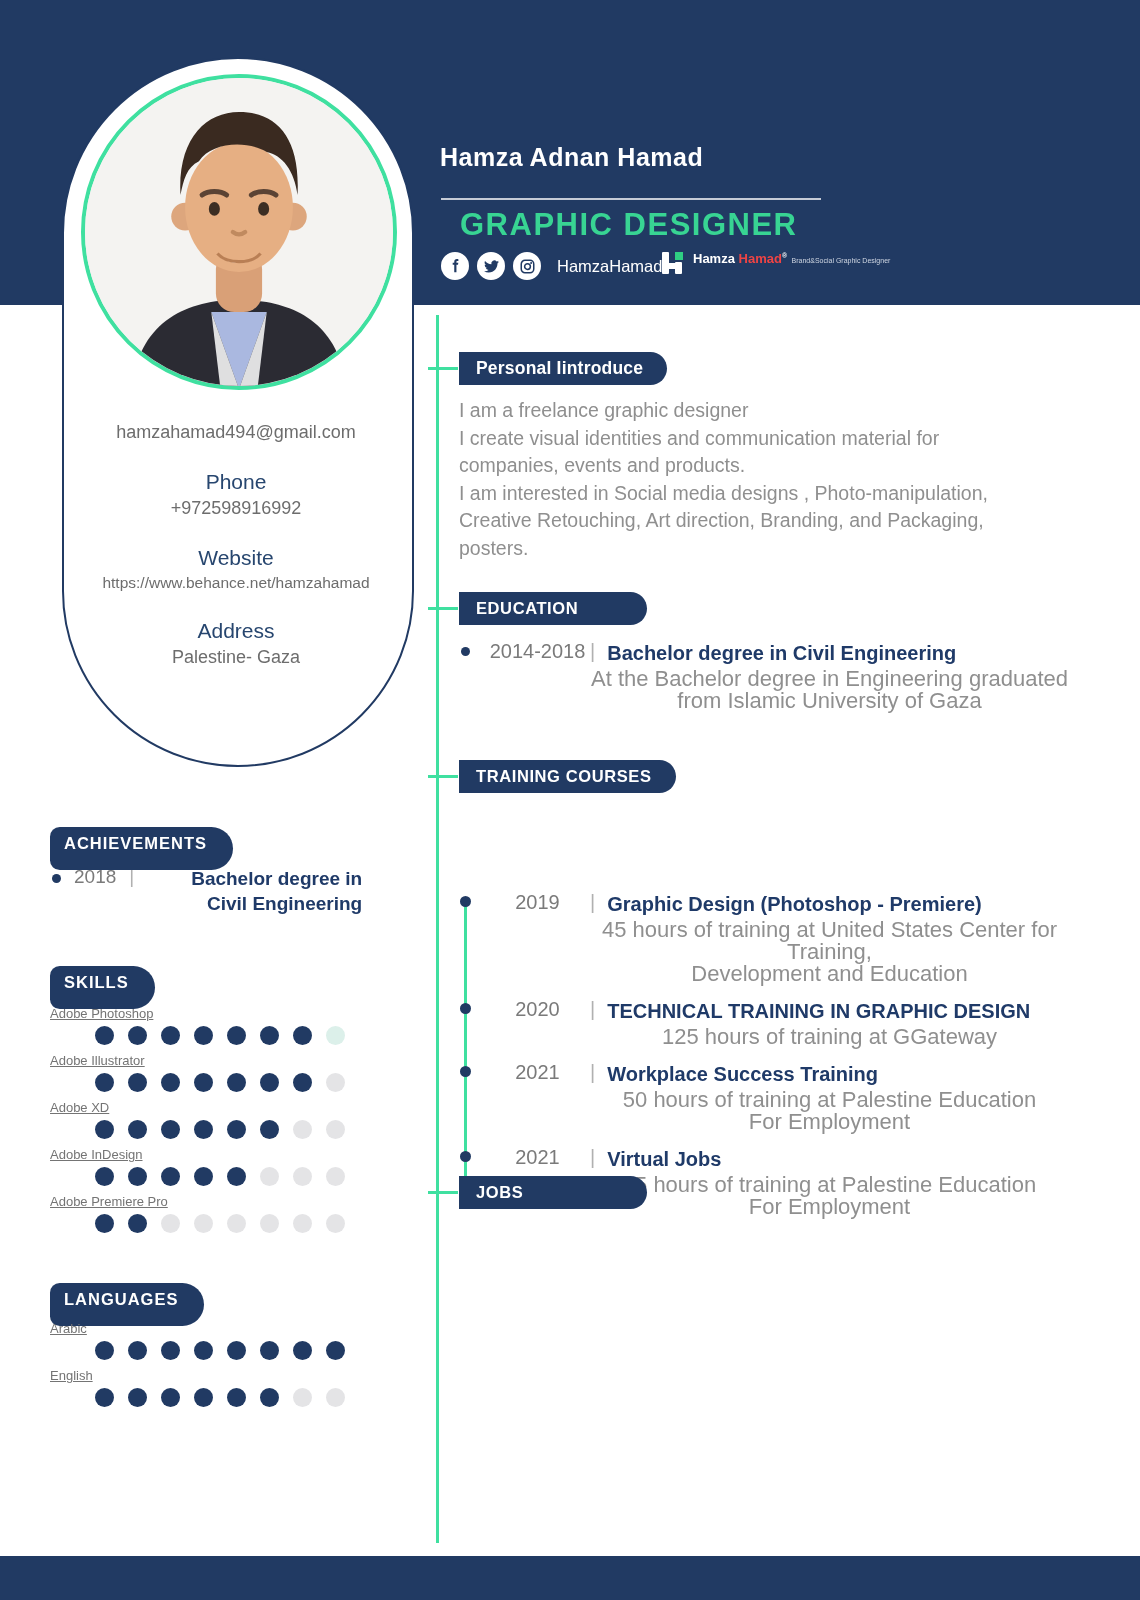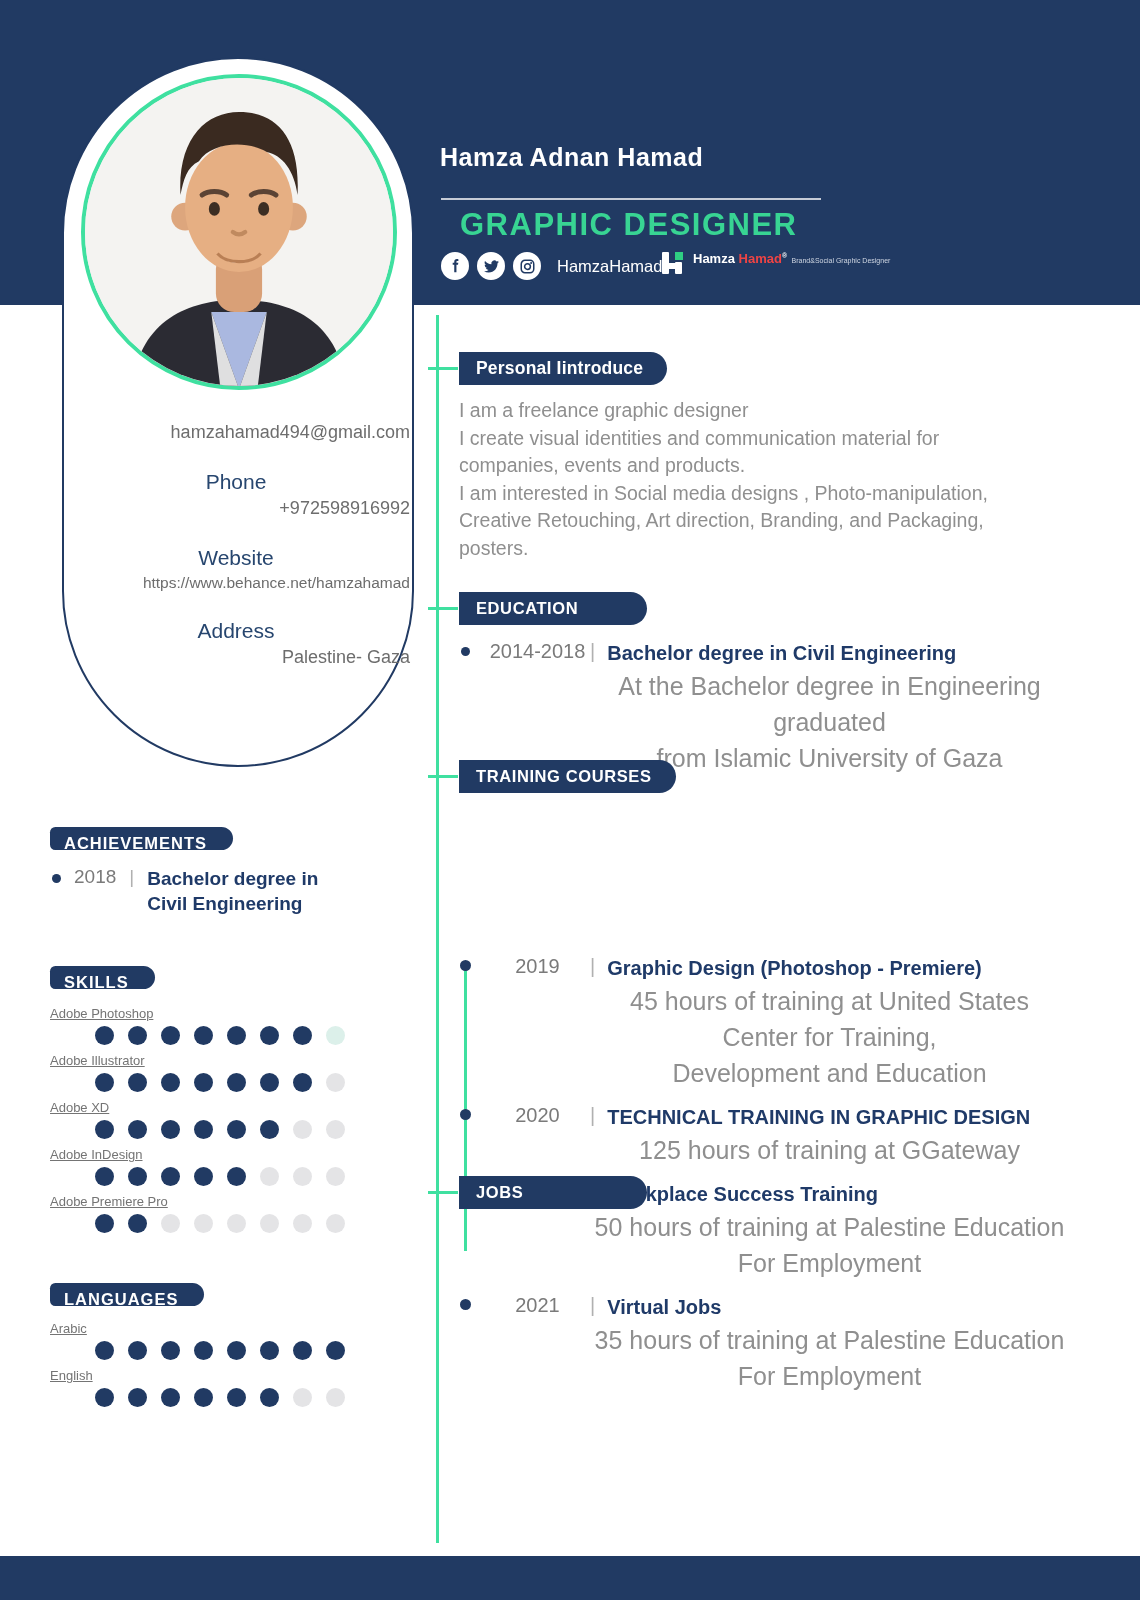--- a/index.html
+++ b/index.html
@@ -12,37 +12,37 @@
   
   .capsule{position:absolute;left:62px;top:57px;width:348px;height:706px;background:#ffffff;
            border:2px solid #213A63;border-radius:176px;}
   .photo-ring{position:absolute;left:81px;top:74px;width:308px;height:308px;border-radius:50%;
               border:4px solid #3FE0A0;background:#f4f3f1;overflow:hidden;}
   .photo-ring svg{display:block;width:100%;height:100%;}
 
   .contact{position:absolute;left:62px;top:418px;width:348px;text-align:center;}
   .c-label{font-size:21px;color:#27466F;margin-top:27px;}
   .c-label:first-child{margin-top:0;}
-  .c-value{font-size:18px;color:#6D6D6D;margin-top:4px;text-align:right;}
+  .c-value{font-size:18px;color:#6D6D6D;margin-top:4px;}
   .c-value.small{font-size:15.5px;}
 
   
   .pill-l{position:absolute;left:50px;background:#213A63;color:#fff;font-weight:bold;
-          font-size:16.5px;letter-spacing:1px;line-height:32px;height:23px;
+          font-size:16.5px;letter-spacing:1px;line-height:32px;height:43px;
           padding:0 26px 0 14px;border-radius:10px 22px 22px 10px;}
   .sec{position:absolute;left:459px;}
   .pill-r{position:relative;background:#213A63;color:#fff;font-weight:bold;font-size:16.5px;
           letter-spacing:.6px;line-height:33px;height:33px;min-width:188px;box-sizing:border-box;
           padding:0 24px 0 17px;border-radius:0 24px 24px 0;display:inline-block;}
   .tick{position:absolute;left:-31px;top:50%;margin-top:-1.5px;width:30px;height:3px;background:#3FE0A0;}
 
   .teal-line{position:absolute;left:436px;top:315px;width:3px;height:1228px;background:#3FE0A0;}
 
   
-  .ach-row{position:absolute;left:52px;top:866px;display:flex;align-items:flex-start;}
+  .ach-row{position:absolute;left:52px;top:866px;display:flex;align-items:flex-start;text-align:right;}
   .bdot{width:9px;height:9px;border-radius:50%;background:#213A63;margin-top:8px;flex:none;}
   .ach-year{font-size:19px;color:#7A7A7A;margin-left:13px;}
   .ach-sep{font-size:19px;color:#B0B0B0;margin-left:13px;}
   .ach-text{font-size:19px;font-weight:bold;color:#1F3A68;margin-left:13px;width:215px;line-height:25px;}
 
   
   .rate-list{position:absolute;left:50px;width:340px;}
   .rate-name{font-size:13px;color:#747474;margin-top:8px;text-decoration:underline;}
   .rate-dots{margin:5px 0 0 45px;display:flex;gap:14px;}
   .dot{width:19px;height:19px;border-radius:50%;flex:none;}
@@ -67,21 +67,21 @@
 
   
   .intro-text{position:absolute;left:459px;top:397px;width:605px;font-size:19.5px;color:#8F8F8F;
               line-height:27.5px;white-space:pre-line;}
   .entry-list{position:relative;width:610px;text-align:center;}
   .entry{position:relative;padding-left:26px;margin-bottom:13px;}
   .entry-head{display:flex;align-items:flex-start;}
   .e-year{font-size:20px;color:#7A7A7A;width:105px;flex:none;}
   .e-sep{font-size:20px;color:#B0B0B0;margin-right:12px;flex:none;}
   .e-title{font-size:20px;font-weight:bold;color:#1F3A68;line-height:26px;}
-  .e-desc{margin-left:105px;font-size:25px;color:#8F8F8F;line-height:36px;white-space:pre-line;margin-top:2px;}
+  .e-desc{margin-left:105px;font-size:22px;color:#8F8F8F;line-height:22px;white-space:pre-line;margin-top:2px;}
   .tl-dot{position:absolute;left:1px;top:5px;width:11px;height:11px;border-radius:50%;background:#213A63;}
   .tl-dot.small{width:9px;height:9px;left:2px;top:7px;}
   .tl-line{position:absolute;left:5px;width:3px;background:#3FE0A0;}
 </style>
 </head>
 <body>
 
 <div class="page">
 
   <div class="band top"></div>

